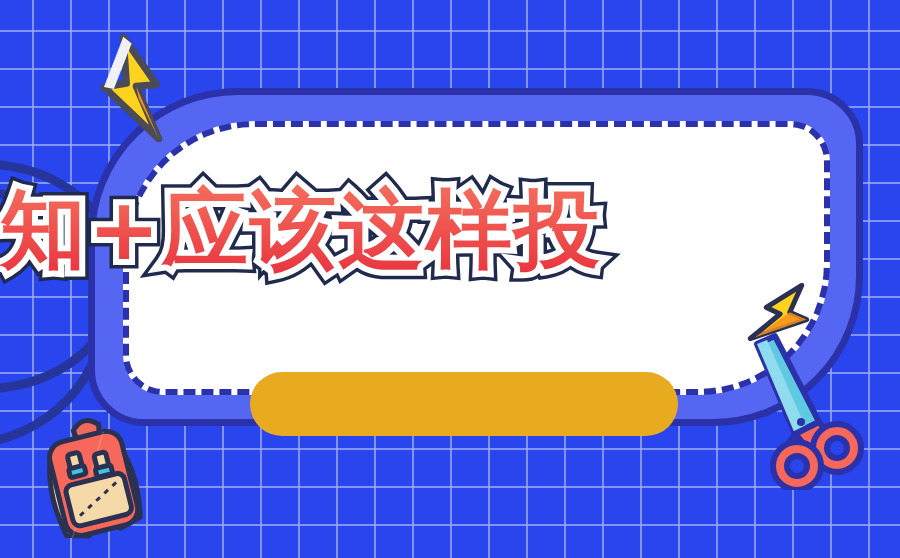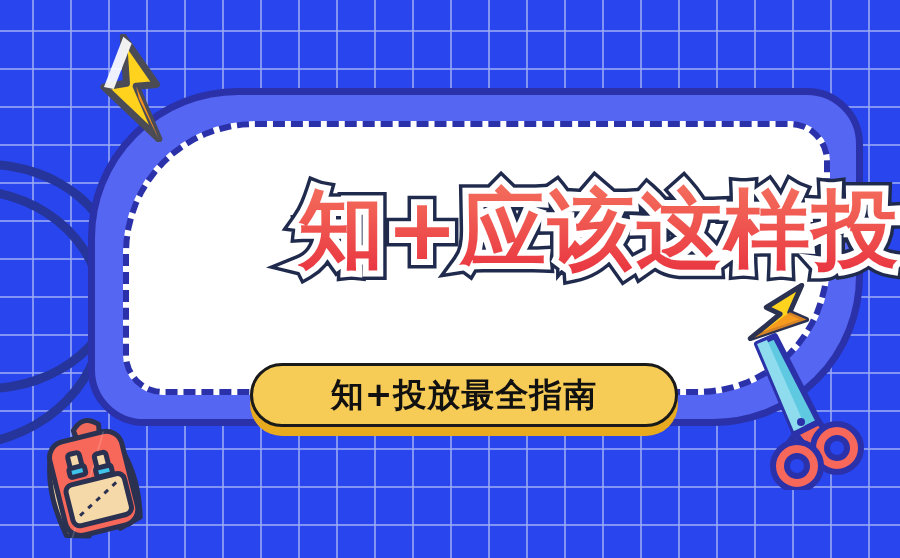--- a/index.html
+++ b/index.html
@@ -47,21 +47,21 @@
     position:absolute;left:28px;top:26px;right:26px;bottom:24px;
     background:#ffffff;
     border:6px dashed #2b31a8;
     border-radius:132px 40px 132px 40px / 132px 40px 132px 40px;
     box-sizing:border-box;
   }
 
   
   .headline-wrap{
     position:absolute;left:0;right:0;top:186px;
-    text-align:right;
+    text-align:left;
     pointer-events:none;
     z-index:20;
   }
   .headline{
     display:inline-block;
     position:relative;
     font-family:"DejaVu Sans","Liberation Sans",sans-serif;
     font-size:86px;
     font-weight:bold;
     letter-spacing:2px;
@@ -136,23 +136,20 @@
 
   <div class="headline-wrap">
     <div class="headline">
       <span class="hl-layer hl-stroke">知+应该这样投</span>
       <span class="hl-layer hl-white">知+应该这样投</span>
       <span class="hl-fill">知+应该这样投</span>
     </div>
   </div>
 
   <div class="pill-shadow"></div>
-  <div class="pill">
-    <span class="pill-label">知+投放最全指南</span>
-  </div>
 
   <svg class="deco bolt-1" viewBox="0 0 110 108">
     <g transform="rotate(6 55 54)">
       <path d="M40 4 L78 48 L58 52 L86 102 L26 56 L48 50 Z" fill="#ffd21e" stroke="#4b4b55" stroke-width="7" stroke-linejoin="round"></path>
       <path d="M58 52 L86 102 L62 64 Z" fill="#f5921e"></path>
       <path d="M40 4 L26 56 L36 57 L49 10 Z" fill="#ffffff" opacity="0.92"></path>
     </g>
   </svg>
 
   <svg class="deco bolt-2" viewBox="0 0 74 74">

